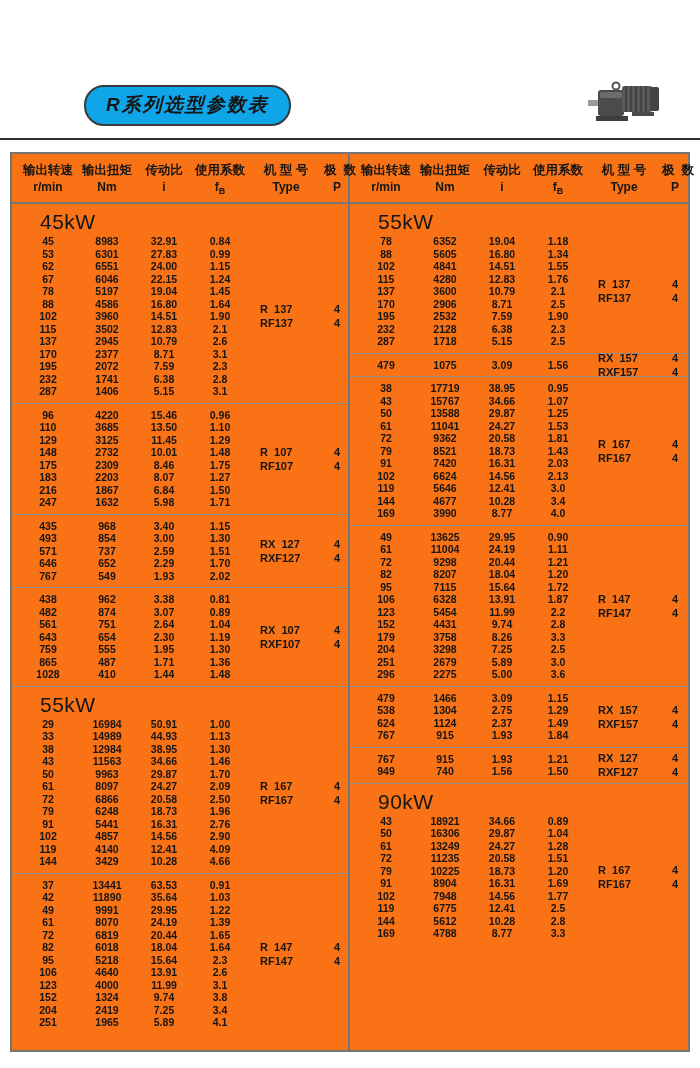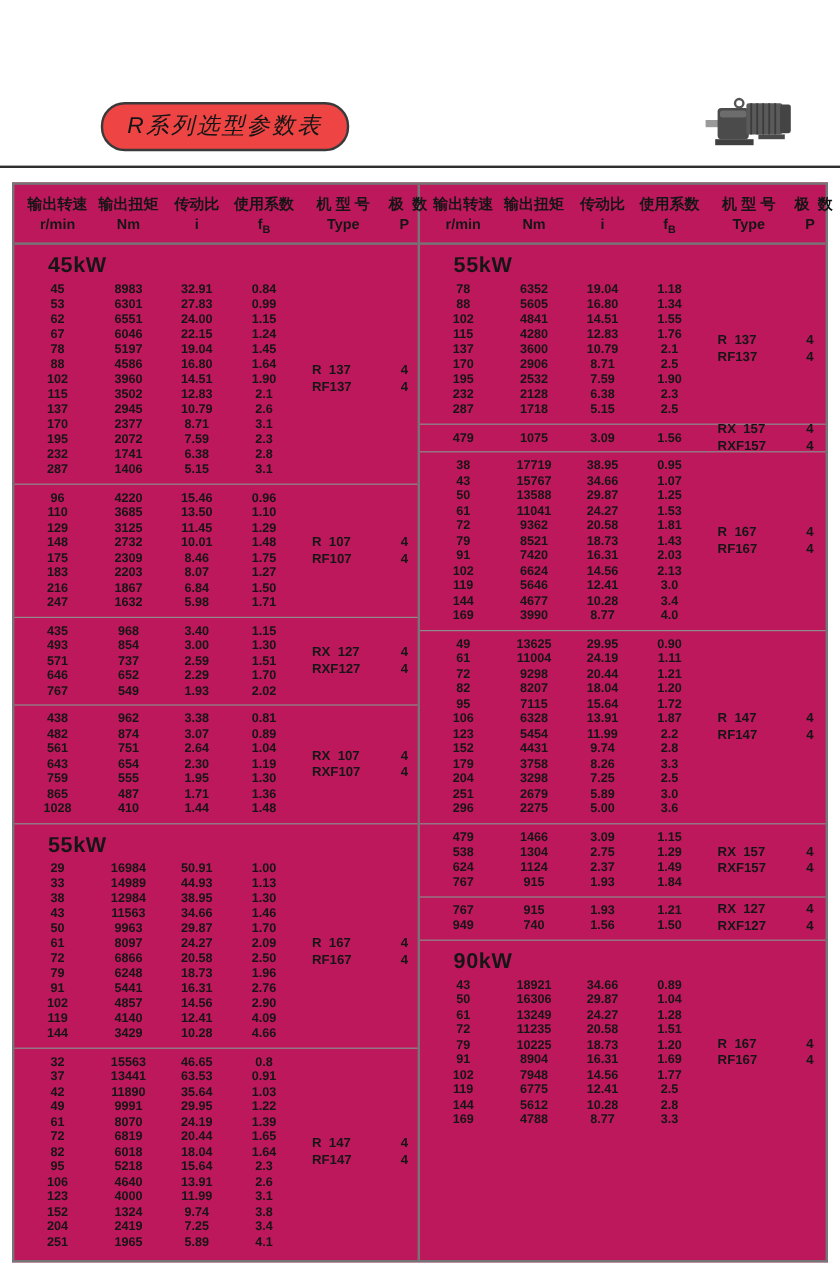--- a/index.html
+++ b/index.html
@@ -1,37 +1,37 @@
 <!DOCTYPE html>
 <html><head>
 <meta charset="utf-8">
 <style>
   html,body{margin:0;padding:0;background:#ffffff;}
   body{width:700px;height:1068px;position:relative;font-family:"Liberation Sans",sans-serif;color:#151515;overflow:hidden;}
 
   .title-badge{position:absolute;left:84px;top:85px;border:2.5px solid #3a3a3a;border-radius:20px;
-    padding:5px 20px 6px 20px;font-size:19px;font-weight:normal;font-style:italic;letter-spacing:2px;background:#ef4444;}
+    padding:5px 20px 6px 20px;font-size:19px;font-weight:bold;font-style:italic;letter-spacing:2px;background:#0ea5e9;}
   .title-rule{position:absolute;left:0;top:138px;width:700px;height:2px;background:#2e2e2e;}
   .gearmotor{position:absolute;left:586px;top:74px;}
 
   .table-box{position:absolute;left:10px;top:152px;width:680px;height:900px;border:2px solid #757575;
-    display:flex;box-sizing:border-box;background:#be185d;}
+    display:flex;box-sizing:border-box;background:#f97316;}
   .half{width:50%;box-sizing:border-box;}
   .half.left{border-right:2px solid #757575;}
 
   .thead{display:grid;grid-template-columns:60px 58px 56px 56px 76px 26px;padding:8px 0 0 6px;
     height:40px;border-bottom:2px solid #757575;}
   .th{text-align:center;font-weight:bold;}
   .th-cn{font-size:12.5px;line-height:17px;white-space:pre;}
   .th-en{font-size:12px;line-height:16px;}
   .th-en sub{font-size:9px;}
 
   .group{border-bottom:1px solid #8c8c8c;padding:5px 0;}
   .group:last-child{border-bottom:none;}
-  .section-title{font-size:18px;font-weight:bold;line-height:23px;padding:1px 12px 2px 28px;letter-spacing:0.5px;}
+  .section-title{font-size:21px;font-weight:normal;line-height:23px;padding:1px 12px 2px 28px;letter-spacing:0.5px;}
   .rows-wrap{position:relative;}
   .row{display:grid;grid-template-columns:60px 58px 56px 56px;padding-left:6px;}
   .cell{text-align:center;font-size:10.5px;line-height:12.5px;font-weight:bold;}
   .type-block{position:absolute;left:236px;top:50%;transform:translateY(-50%);width:102px;}
   .type-line{display:grid;grid-template-columns:76px 26px;}
   .type-name{padding-left:12px;white-space:pre;font-size:11px;line-height:14px;font-weight:bold;}
   .type-p{text-align:center;font-size:11px;line-height:14px;font-weight:bold;}
 </style>
 </head>
 <body>
@@ -421,26 +421,20 @@
               <div class="type-line">
                 <span class="type-name">RF167</span>
                 <span class="type-p">4</span>
               </div>
             </div>
           </div>
         </div>
         <div class="group">
           <div class="rows-wrap">
             <div class="row">
-              <span class="cell">32</span>
-              <span class="cell">15563</span>
-              <span class="cell">46.65</span>
-              <span class="cell">0.8</span>
-            </div>
-            <div class="row">
               <span class="cell">37</span>
               <span class="cell">13441</span>
               <span class="cell">63.53</span>
               <span class="cell">0.91</span>
             </div>
             <div class="row">
               <span class="cell">42</span>
               <span class="cell">11890</span>
               <span class="cell">35.64</span>
               <span class="cell">1.03</span>

